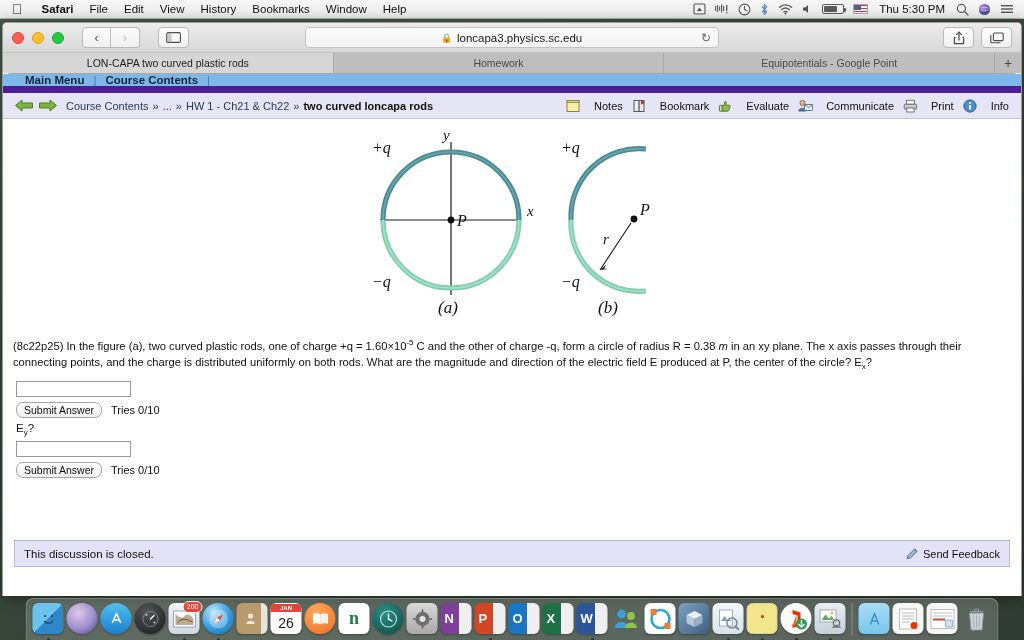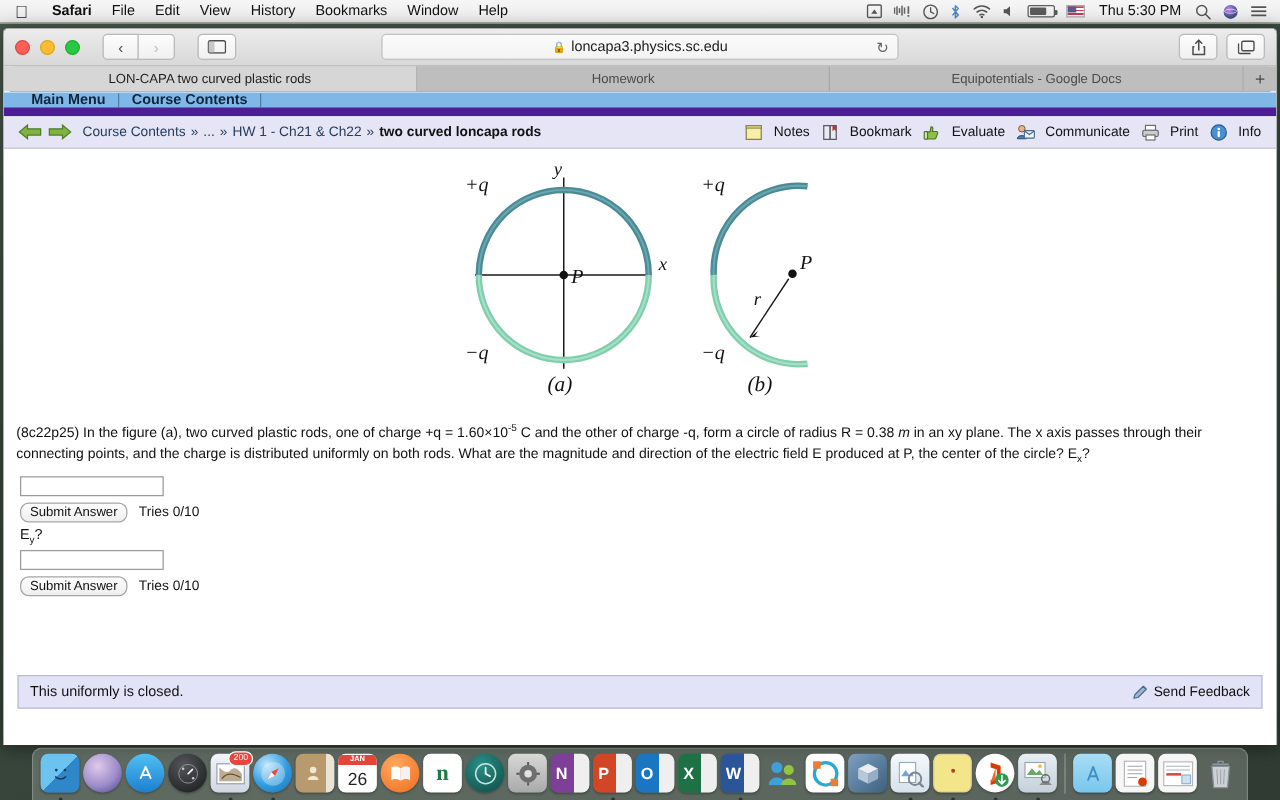--- a/index.html
+++ b/index.html
@@ -121,21 +121,21 @@
   .lc-sep { color: #4e7ba3; font-weight: normal; }
   .lc-crumbs {
     height: 26px; background: #e5e5f5; border-bottom: 1px solid #c3c3d8;
     display: flex; align-items: center; padding-left: 11px;
     font-size: 11px; color: #243d5e;
   }
   .arrow-btn { width: 24px; display:flex; align-items:center; }
   .crumb-txt { margin-left: 4px; }
   .crumb-txt b { color: #111; }
   .lc-tools { margin-left: auto; display: flex; align-items: center; gap: 3px; padding-right: 9px; }
-  .lc-tool { display: flex; align-items: center; gap: 9px; font-size: 11px; color: #111; padding: 0 3px; }
+  .lc-tool { display: flex; align-items: center; gap: 14px; font-size: 11px; color: #111; padding: 0 3px; }
   .ticon { width: 14px; height: 14px; display: inline-block; flex: none; }
 
   
   .figwrap { position: relative; height: 200px; margin-top: 8px; }
   .figsvg { position: absolute; left: 355px; top: 0; }
 
   
   .problem {
     padding: 10px 10px 0 10px; font-size: 11.2px; color: #111; line-height: 1.45;
   }
@@ -332,21 +332,21 @@
               <rect x="3.4" y="1" width="9.8" height="7.6" rx="1.2" fill="none" stroke="#4b4b4b" stroke-width="1.1"></rect>
               <path d="M10 10.8 L1.8 10.8 A1 1 0 0 1 .8 9.8 L.8 3.2" fill="none" stroke="#4b4b4b" stroke-width="1.1" stroke-linecap="round"></path>
             </svg>
         </div>
       </div>
     </div>
 
     <div class="tabbar">
       <div class="tab active">LON-CAPA two curved plastic rods</div>
       <div class="tab">Homework</div>
-      <div class="tab">Equipotentials - Google Docs</div>
+      <div class="tab">Equipotentials - Google Point</div>
       <div class="tab-add">+</div>
     </div>
 
     <div class="page">
 
       <div class="loncapa-top">
         <span class="lc-link">Main Menu</span>
         <span class="lc-sep">|</span>
         <span class="lc-link">Course Contents</span>
         <span class="lc-sep">|</span>
@@ -492,21 +492,21 @@
         <div class="eylabel"><span>E</span><sub>y</sub><span>?</span></div>
 
         <input class="ansinput" type="text" placeholder="" style="">
         <div class="ansrow">
           <button class="submitbtn">Submit Answer</button>
           <span class="tries">Tries 0/10</span>
         </div>
       </div>
 
       <div class="discussion">
-        <span>This uniformly is closed.</span>
+        <span>This discussion is closed.</span>
         <span class="sendfb">
           <span class="ticon">
             <svg width="14" height="14" viewBox="0 0 14 14">
                 <path d="M2 11.6 L3 8.6 L9.6 2 L12 4.4 L5.4 11 Z" fill="#9bb7d4" stroke="#4a6a8a" stroke-width=".9" stroke-linejoin="round"></path>
                 <path d="M9.6 2 L12 4.4" stroke="#4a6a8a" stroke-width=".9"></path>
               </svg>
           </span>
           <span>Send Feedback</span>
         </span>
       </div>

